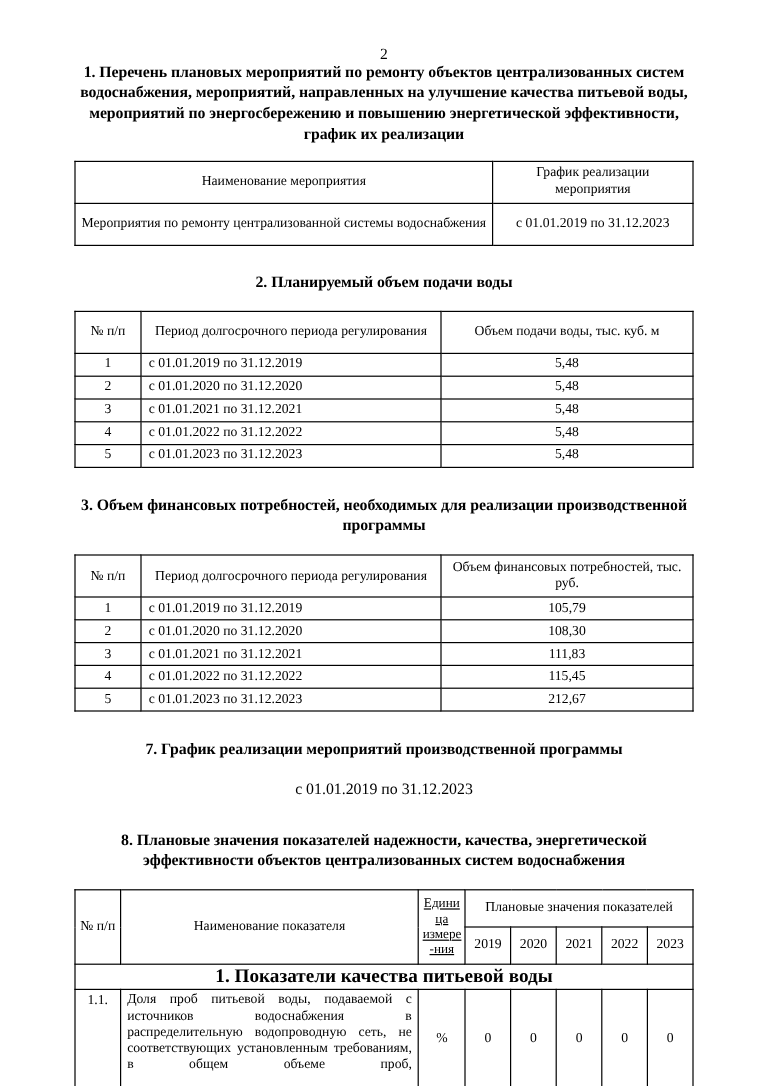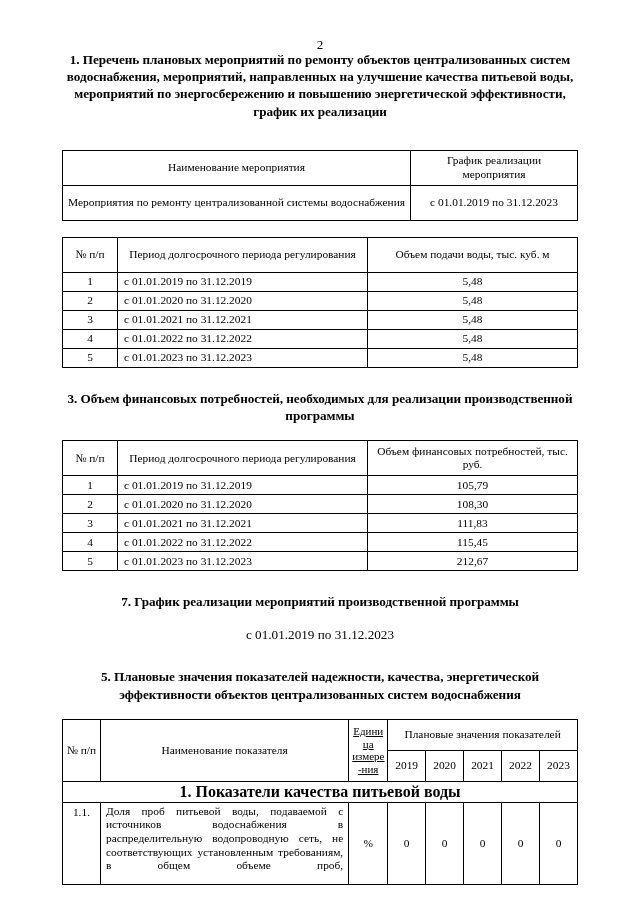--- a/index.html
+++ b/index.html
@@ -62,21 +62,21 @@
   }
   table td, table th {
     border: 1px solid #000000;
     padding: 2px 3px;
     vertical-align: middle;
     font-weight: normal;
     text-align: center;
   }
 
   
-  .tbl-measures { margin-top: 30px; }
+  .tbl-measures { margin-top: 14px; }
   .tbl-measures .c-name   { width: 348px; }
   .tbl-measures .c-sched  { width: auto; }
   .tbl-measures .hdr td   { height: 30px; }
   .tbl-measures .row td   { height: 30px; }
 
   
   .tbl-periods { margin-top: 16px; }
   .tbl-periods .c-no     { width: 55px; }
   .tbl-periods .c-period { width: 250px; }
   .tbl-periods .c-val    { width: auto; }
@@ -134,20 +134,21 @@
         <td>Наименование мероприятия</td>
         <td>График реализации мероприятия</td>
       </tr>
       <tr class="row">
         <td>Мероприятия по ремонту централизованной системы водоснабжения</td>
         <td>с 01.01.2019 по 31.12.2023</td>
       </tr>
     </tbody>
   </table>
 
+  <div class="section-heading h-sec2">2. Планируемый объем подачи воды</div>
 
   <table class="tbl-periods">
     <colgroup>
       <col class="c-no">
         <col class="c-period">
         <col class="c-val">
     </colgroup>
     <tbody>
       <tr class="hdr">
         <td>№ п/п</td>
@@ -220,21 +221,21 @@
         <td>5</td>
         <td class="left">с 01.01.2023 по 31.12.2023</td>
         <td>212,67</td>
       </tr>
     </tbody>
   </table>
 
   <div class="section-heading h-sec4">7. График реализации мероприятий производственной программы</div>
   <div class="plain-center">с 01.01.2019 по 31.12.2023</div>
 
-  <div class="section-heading h-sec5">5. Плановые значения показателей надежности, качества, энергетической эффективности объектов централизованных систем водоснабжения</div>
+  <div class="section-heading h-sec5">8. Плановые значения показателей надежности, качества, энергетической эффективности объектов централизованных систем водоснабжения</div>
 
   <table class="tbl-indicators">
     <colgroup>
       <col class="c-no">
         <col class="c-ind">
         <col class="c-unit">
       <col class="c-year">
         <col class="c-year">
         <col class="c-year">
         <col class="c-year">

